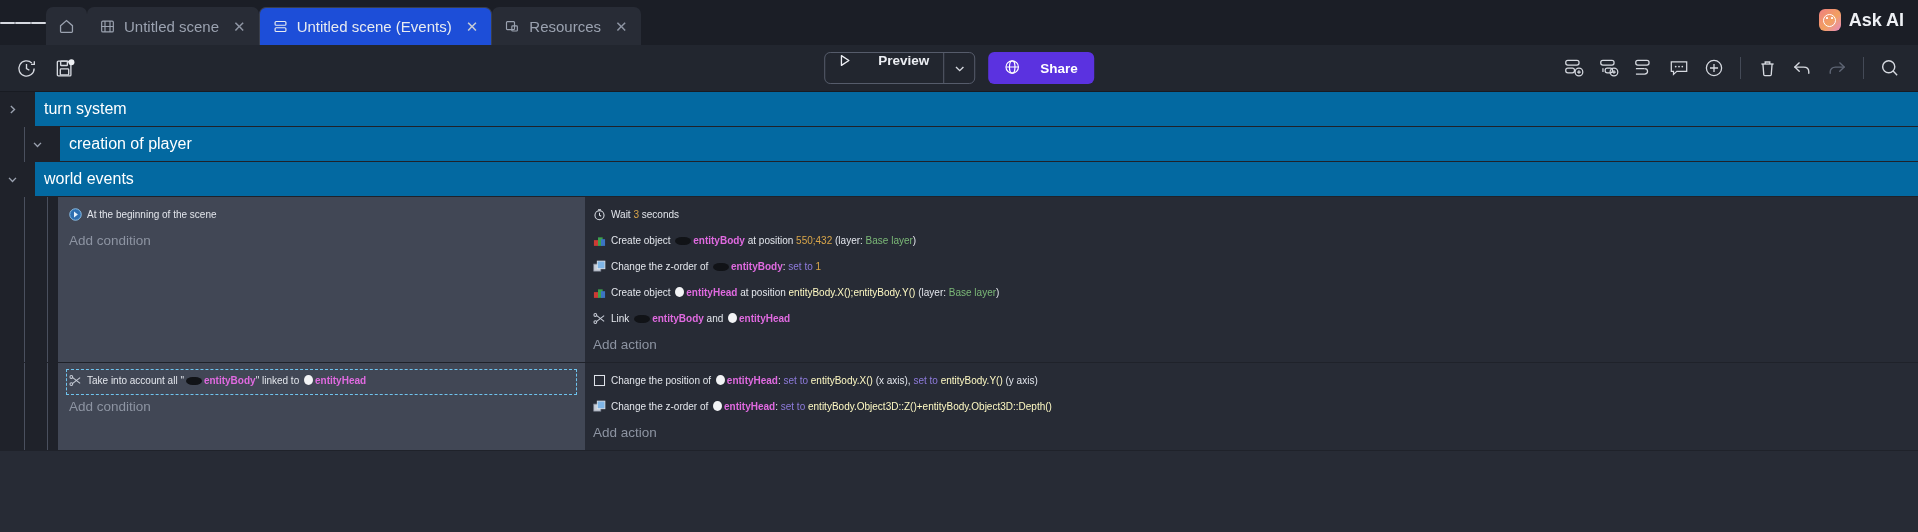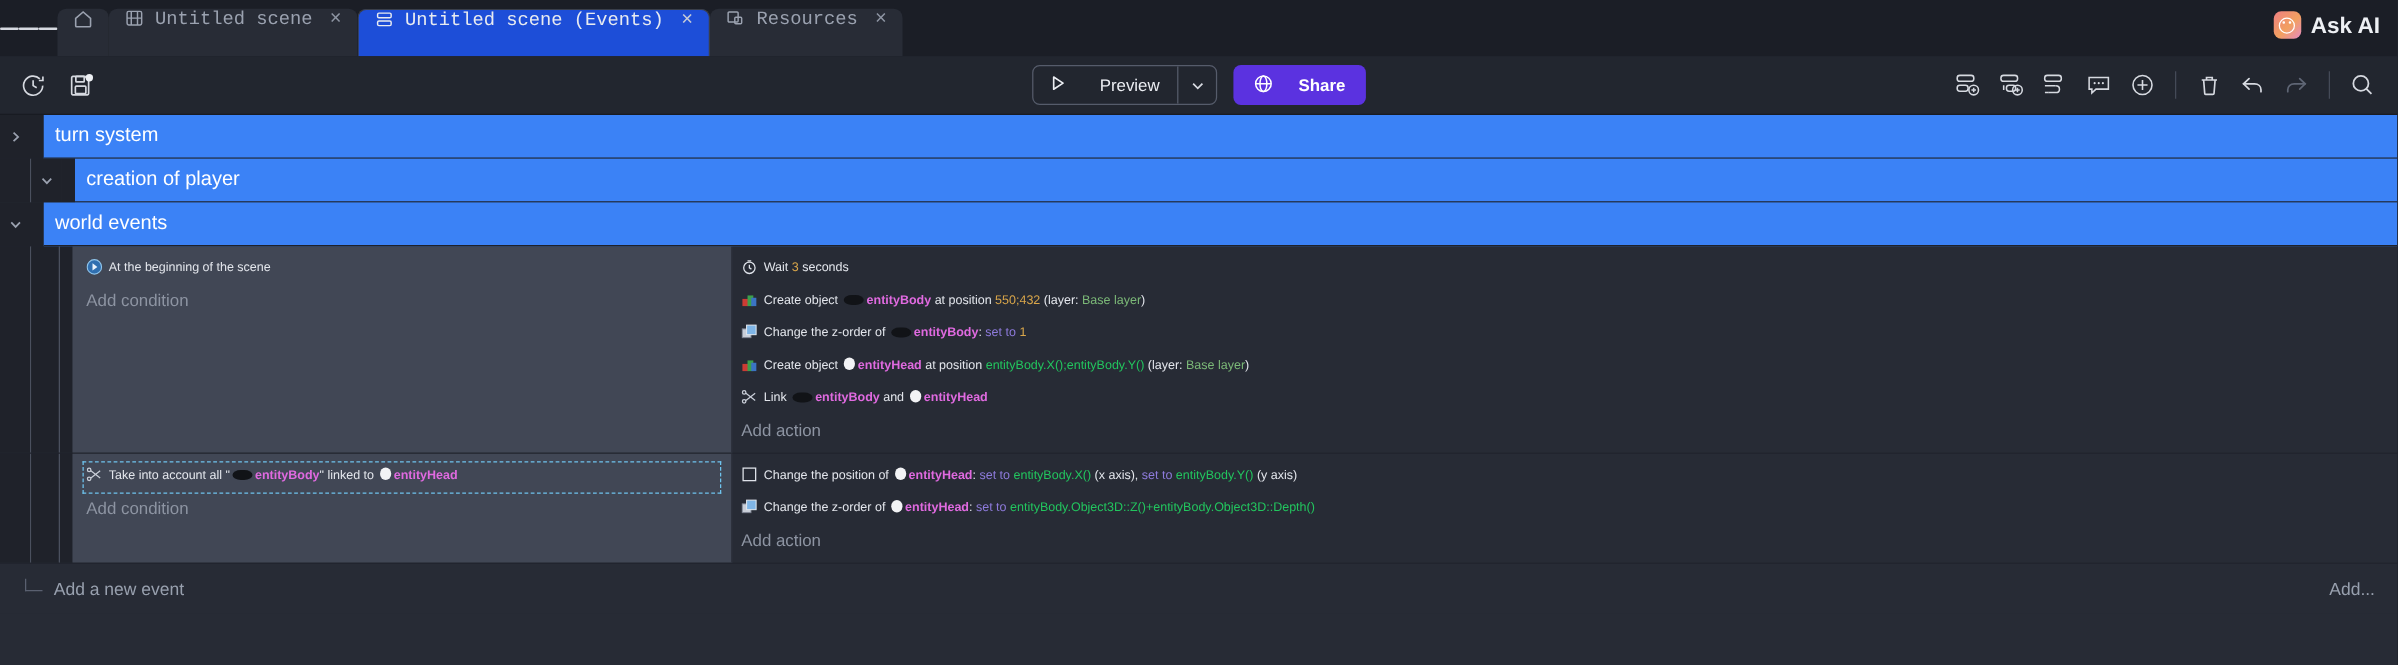--- a/index.html
+++ b/index.html
@@ -22,30 +22,29 @@
     width: 46px; height: 45px;
     display: flex; align-items: center; justify-content: center;
     cursor: pointer;
   }
   .hamburger span {
     display: block; width: 19px; height: 2px; background: #d6d9e0;
     margin: 2.5px 0; border-radius: 1px;
   }
   .tab {
     height: 38px;
-    display: flex; align-items: flex-start; gap: 9px;
+    display: flex; align-items: center; gap: 9px;
     padding: 0 13px;
     background: #282c36;
     color: #9ba2b0;
     font-size: 15px;
     border-radius: 7px 7px 0 0;
     cursor: pointer;
     white-space: nowrap;
     position: relative;
-    font-family: Liberation Mono, monospace;
   }
   .tab.home { padding: 0 12px; }
   .tab.active {
     background: #1d4ed8;
     color: #e8ebf0;
     border: 1px solid #3a3f4b;
     border-bottom: none;
   }
   .tab .tclose {
     font-size: 15px; color: #8e95a3; margin-left: 5px; line-height: 1;
@@ -93,22 +92,22 @@
   .tb-center {
     position: absolute; left: 50%; transform: translateX(-50%);
     display: flex; align-items: center; gap: 13px;
   }
   .preview-group {
     display: flex; align-items: stretch;
     border: 1px solid #565c6b; border-radius: 6px; overflow: hidden;
     height: 32px;
   }
   .preview-btn {
-    display: flex; align-items: center; gap: 26px;
-    padding: 0 14px 0 12px; color: #eceef3; font-size: 13.5px; font-weight: normal;
+    display: flex; gap: 26px;
+    padding: 0 14px 0 12px; color: #eceef3; font-size: 13.5px; font-weight: bold;
     cursor: pointer;
   }
   .preview-caret {
     width: 31px; display: flex; align-items: center; justify-content: center;
     border-left: 1px solid #565c6b; cursor: pointer;
   }
   .share-btn {
     display: flex; align-items: center; gap: 20px;
     height: 32px; padding: 0 16px;
     background: #5b32e0; border-radius: 6px;
@@ -138,21 +137,21 @@
     background: #1f222a;
     display: flex; align-items: center; justify-content: center;
     color: #8e95a3; font-size: 13px;
     cursor: pointer;
   }
   .spacer-col { background: #1f222a; flex: none; }
   .vline { width: 1px; background: #4a505e; flex: none; }
 
   .group-header {
     flex: 1;
-    background: #3b82f6;
+    background: #0369a1;
     color: #ffffff;
     font-size: 16px;
     padding: 8px 0 8px 9px;
     display: flex; align-items: center;
     border-bottom: 1px solid #1f222a;
     cursor: pointer;
   }
 
   .event-row {
     display: flex; align-items: stretch;
@@ -181,21 +180,21 @@
   .inst.selected {
     outline: 1px dashed #6fc4ee;
     outline-offset: -1px;
   }
   .addstub {
     color: #8d94a2; font-size: 13.5px; line-height: 21px;
     padding: 1px 3px; cursor: pointer;
   }
   .objname { color: #e06ae0; font-weight: bold; }
   .num     { color: #d9a64a; }
-  .expr    { color: #22c55e; }
+  .expr    { color: #fef9c3; }
   .setto   { color: #8e7bdc; }
   .layer   { color: #7bb877; }
   .plain   { color: #e3e6ec; }
 
   
   .thumb-body {
     display: inline-block; width: 16px; height: 8px;
     background: #111317; border-radius: 50%/60%;
     vertical-align: -1px; margin: 0 2px;
   }
@@ -526,18 +525,13 @@
                 <rect x="0.8" y="4.4" width="7.6" height="7.6" fill="#c9ced8" stroke="#7d8492" stroke-width="0.8"></rect>
                 <rect x="4.6" y="1.2" width="8.2" height="8.2" fill="#7fb5e6" stroke="#dfe6ee" stroke-width="0.9"></rect>
               </svg></span>
             <span><span class="plain">Change the z-order of </span><span class="thumb-head"></span><span class="objname">entityHead</span><span class="plain">: </span><span class="setto">set to </span><span class="expr">entityBody.Object3D::Z()+entityBody.Object3D::Depth()</span></span>
           </div>
           <div class="addstub">Add action</div>
         </div>
       </div>
     </div>
 
-  <div class="bottom">
-    <div class="corner"></div>
-    <span class="addnew">Add a new event</span>
-    <span class="addright">Add...</span>
-  </div>
 </div>
 
 </body></html>

